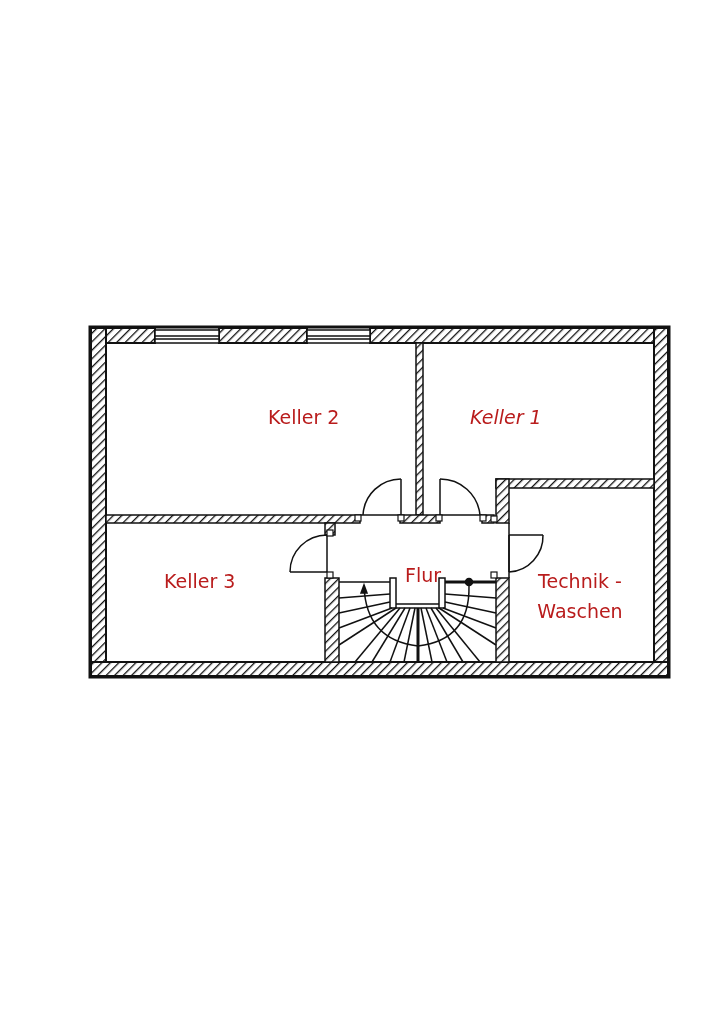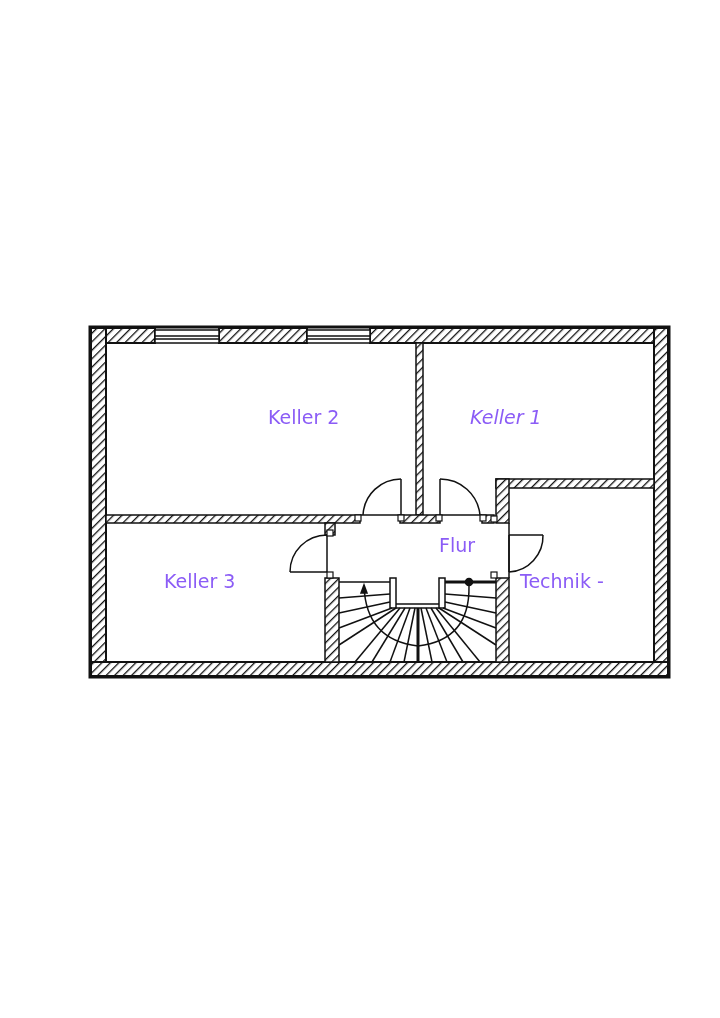--- a/index.html
+++ b/index.html
@@ -1,19 +1,19 @@
 <!DOCTYPE html>
 <html><head>
 <meta charset="utf-8">
 <style>
   html, body { margin:0; padding:0; background:#ffffff; }
   body { width:720px; height:1018px; position:relative; overflow:hidden; font-family:"DejaVu Sans", sans-serif; }
   #plan { position:absolute; left:0; top:0; }
-  .room-label { position:absolute; font-size:19px; color:#8b5cf6; white-space:nowrap; font-family:"DejaVu Sans", sans-serif; }
-  .room-label.center { text-align:left; line-height:30px; }
+  .room-label { position:absolute; font-size:19px; color:#b91c1c; white-space:nowrap; font-family:"DejaVu Sans", sans-serif; }
+  .room-label.center { text-align:center; line-height:30px; }
 </style>
 </head>
 <body>
 
 <svg id="plan" width="720" height="1018" viewBox="0 0 720 1018" xmlns="http://www.w3.org/2000/svg">
   <defs>
     <pattern id="hatch" patternUnits="userSpaceOnUse" width="6" height="6" patternTransform="rotate(45)">
       <rect width="6" height="6" fill="#ffffff"></rect>
       <line x1="0" y1="0" x2="0" y2="6" stroke="#111" stroke-width="2.6"></line>
     </pattern>
@@ -132,17 +132,18 @@
     <rect x="480" y="515" width="6" height="6"></rect>
     <rect x="327" y="530" width="6" height="6"></rect>
     <rect x="327" y="572" width="6" height="6"></rect>
     <rect x="491" y="516" width="6" height="6"></rect>
     <rect x="491" y="572" width="6" height="6"></rect>
   </g>
 </svg>
 
 <div class="room-label" style="left:268px; top:406px;">Keller 2</div>
 <div class="room-label" style="left:470px; top:406px;font-style:italic;">Keller 1</div>
-<div class="room-label" style="left:405px; top:534px;margin-left:34px;">Flur</div>
+<div class="room-label" style="left:405px; top:564px;">Flur</div>
 <div class="room-label" style="left:148px; top:570px;margin-left:16px;">Keller 3</div>
 <div class="room-label center" style="left:520px; top:566px; width:120px;">
   <div>Technik -</div>
+  <div>Waschen</div>
 </div>
 
 </body></html>

